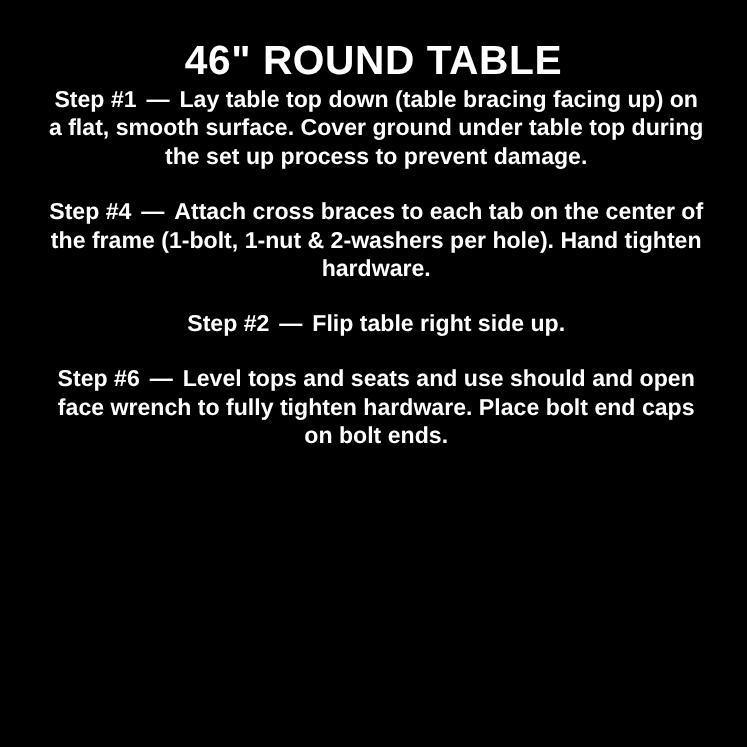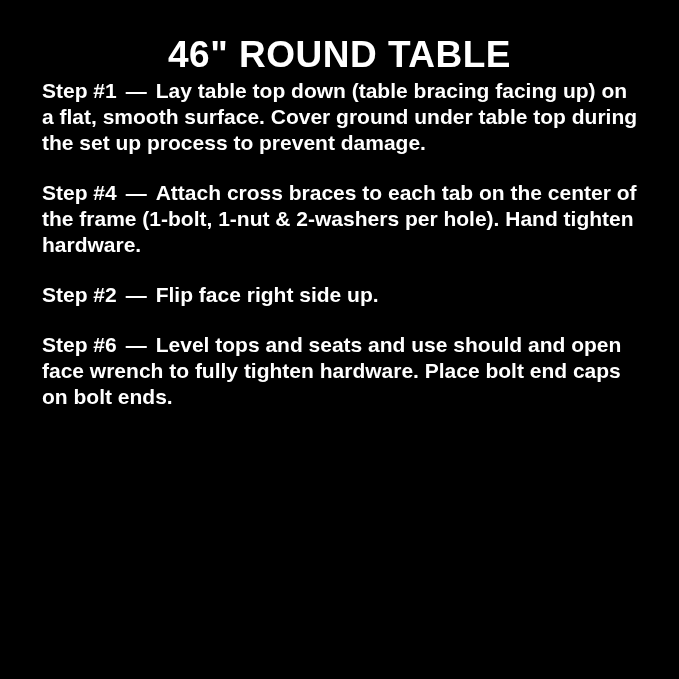--- a/index.html
+++ b/index.html
@@ -31,20 +31,21 @@
   }
   .subtitle {
     margin: 2px 0 20px 0;
     text-align: center;
     font-size: 25px;
     font-weight: 700;
     color: #ffffff;
   }
   .steps {
     width: 600px;
+    text-align: center;
   }
   .step {
     margin: 0 0 24px 0;
     font-size: 21px;
     font-weight: 700;
     line-height: 1.24;
     color: #ffffff;
   }
   .step .label {
     white-space: nowrap;
@@ -59,17 +60,17 @@
 <div class="page">
   <h1 class="title">46" ROUND TABLE</h1>
 
   <div class="steps">
     <p class="step"><span class="label">Step #1</span><span class="dash">—</span><span>Lay table top down (table bracing facing up) on a flat, smooth surface. Cover ground under table top during the set up process to prevent damage.</span></p>
 
 
 
     <p class="step"><span class="label">Step #4</span><span class="dash">—</span><span>Attach cross braces to each tab on the center of the frame (1-bolt, 1-nut &amp; 2-washers per hole). Hand tighten hardware.</span></p>
 
-    <p class="step"><span class="label">Step #2</span><span class="dash">—</span><span>Flip face right side up.</span></p>
+    <p class="step"><span class="label">Step #2</span><span class="dash">—</span><span>Flip table right side up.</span></p>
 
     <p class="step"><span class="label">Step #6</span><span class="dash">—</span><span>Level tops and seats and use should and open face wrench to fully tighten hardware. Place bolt end caps on bolt ends.</span></p>
   </div>
 </div>
 
 </body></html>

